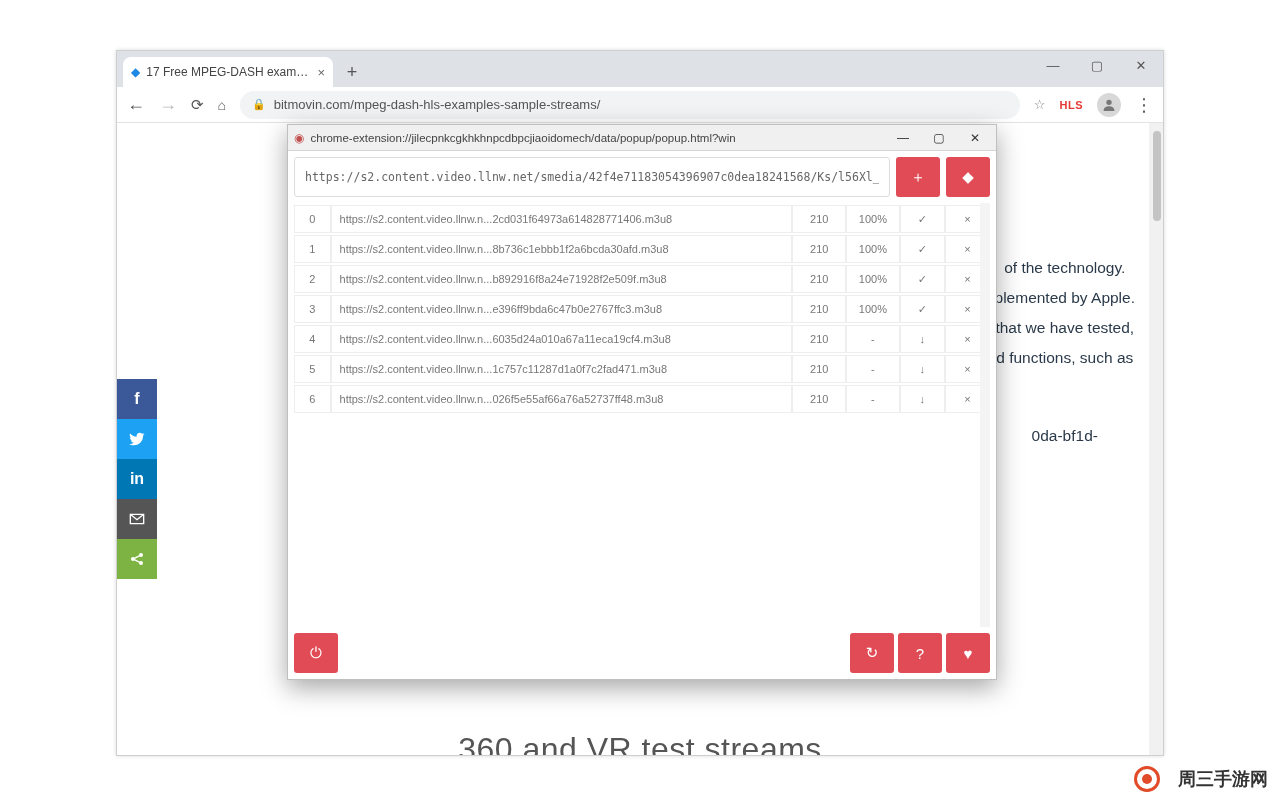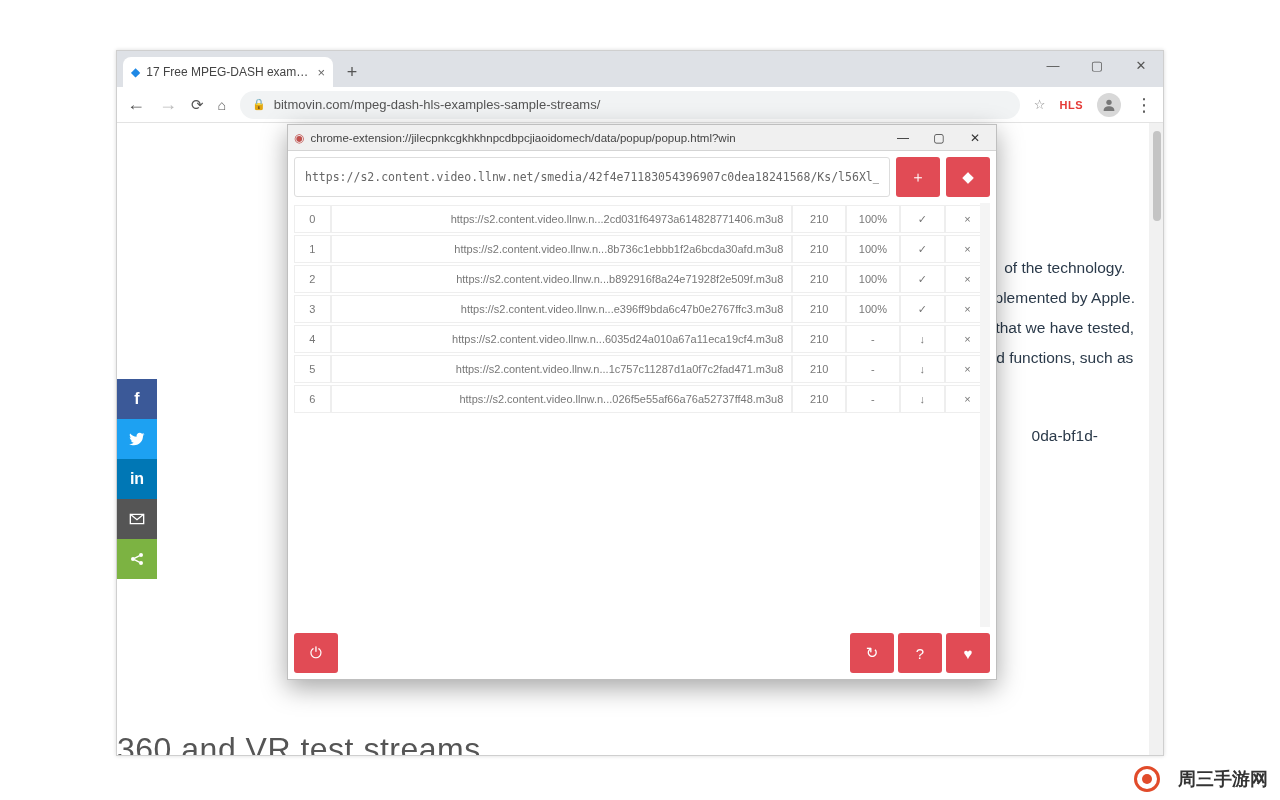--- a/index.html
+++ b/index.html
@@ -18,40 +18,40 @@
   .addrbar .url-box .lock{font-size:11px;color:#5f6368}
   .addrbar .right{display:flex;align-items:center;gap:14px;font-size:13px}
   .hls-badge{color:#e53935;font-weight:bold;font-size:11px;letter-spacing:.5px}
   .avatar{width:24px;height:24px;border-radius:50%;background:#d8d8d8;display:flex;align-items:center;justify-content:center}
   .dots{font-size:18px;color:#555}
   
   .page{position:absolute;top:72px;left:0;right:0;bottom:0;overflow:hidden}
   .page-scroll{position:absolute;right:0;top:0;width:14px;bottom:0;background:#f1f1f1}
   .page-scroll .thumb{position:absolute;right:2px;top:8px;width:8px;height:90px;background:#c4c4c4;border-radius:4px}
   .page .body-text{position:absolute;right:28px;top:130px;font-size:15.5px;color:#2b3a4a;line-height:30px;text-align:center}
-  .page .heading{position:absolute;left:0;right:0;top:608px;font-size:32px;color:#555;font-weight:400;letter-spacing:.5px}
+  .page .heading{position:absolute;left:0;right:0;top:608px;text-align:center;font-size:32px;color:#555;font-weight:400;letter-spacing:.5px}
   
   .social{position:absolute;left:0;top:256px;width:40px}
   .social div{width:40px;height:40px;display:flex;align-items:center;justify-content:center;color:#fff;font-size:16px;font-weight:bold}
   .s-fb{background:#3b5998}.s-tw{background:#1da1f2}.s-li{background:#0077b5}.s-em{background:#555}.s-sh{background:#7cb342}
   
   .popup{position:absolute;left:171px;top:74px;width:710px;height:556px;background:#fff;border:1px solid #bfbfbf;box-shadow:0 8px 24px rgba(0,0,0,.35)}
   .popup-title{height:26px;background:#f0f0f0;border-bottom:1px solid #d4d4d4;display:flex;align-items:center;padding:0 6px;font-size:11.5px;color:#444;gap:6px}
   .popup-title .txt{flex:1;white-space:nowrap;overflow:hidden}
   .popup-title .wc{width:30px;text-align:center;font-size:12px;color:#333}
   .popup-body{position:absolute;top:26px;left:0;right:0;bottom:0;padding:6px;display:flex;flex-direction:column}
   .url-row{display:flex;gap:6px;height:40px}
   .url-row input{flex:1;border:1px solid #ddd;border-radius:3px;padding:0 10px;font-family:Consolas,monospace;font-size:11.5px;color:#666}
   .btn-red{background:#e14b55;border:none;color:#fff;width:44px;border-radius:3px;display:flex;align-items:center;justify-content:center;font-size:15px;cursor:pointer}
   .list-wrap{flex:1;margin-top:6px;overflow-y:auto;background:#fff;position:relative}
   .list-scroll{position:absolute;right:0;top:0;width:10px;height:100%;background:#f4f4f4}
   table{width:100%;border-collapse:separate;border-spacing:0 2px;font-family:Consolas,monospace;font-size:11px;color:#777}
   td{background:#fff;border:1px solid #eee;height:28px;padding:0 8px;text-align:center}
   td.idx{width:34px}
-  td.url{text-align:right;width:430px;white-space:nowrap;overflow:hidden}
+  td.url{text-align:left;width:430px;white-space:nowrap;overflow:hidden}
   td.sz{width:50px}
   td.pc{width:50px}
   td.st{width:42px}
   td.rm{width:42px}
   .bottom-row{display:flex;height:40px;margin-top:6px;gap:4px}
   .bottom-row .spacer{flex:1}
   
   .wm{position:absolute;right:12px;bottom:8px;display:flex;align-items:center;gap:18px;font-size:18px;font-weight:bold;color:#333}
   .wm .logo{width:26px;height:26px;border:3px solid #e14b2a;border-radius:50%;position:relative}
   .wm .logo::after{content:"";position:absolute;width:10px;height:10px;background:#e14b2a;border-radius:50%;top:5px;left:5px}

